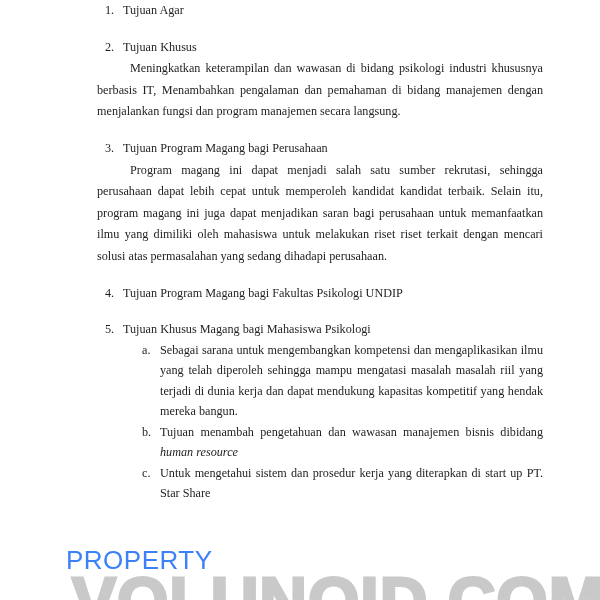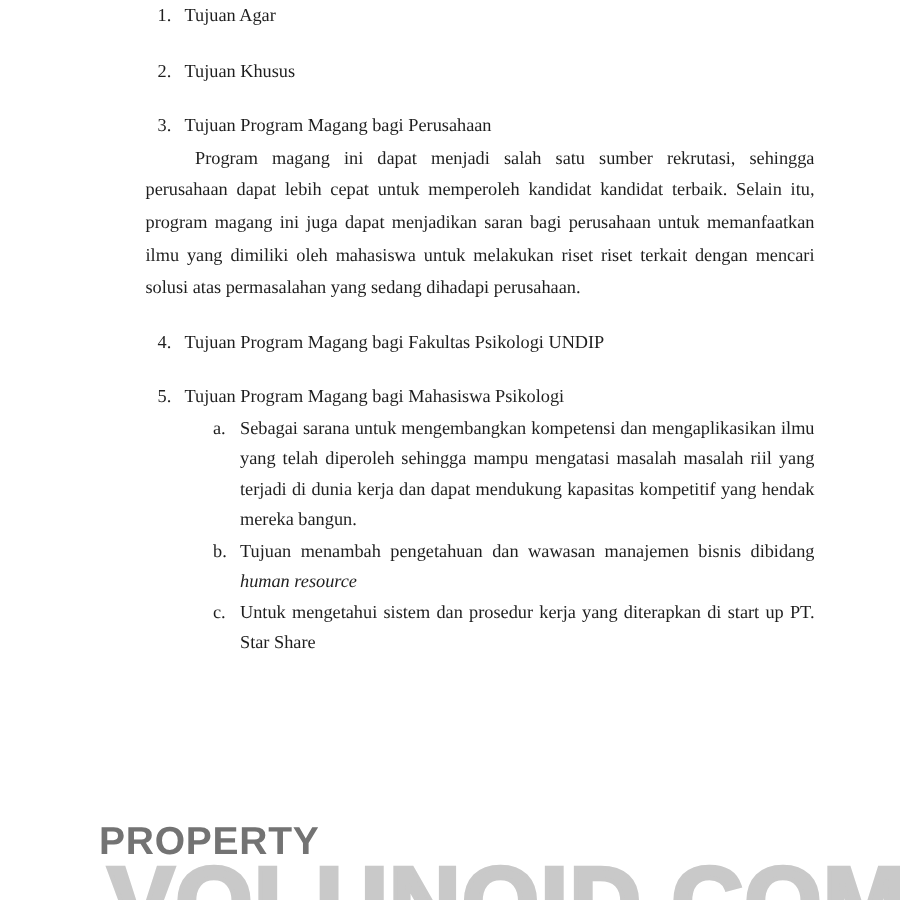--- a/index.html
+++ b/index.html
@@ -39,24 +39,24 @@
   .sub { display: flex; margin-left: 45px; }
   .sub .letter { flex: none; width: 18px; }
   .sub .stext { flex: 1; text-align: justify; }
   .stext .ital { font-style: italic; }
   .wm-property {
     position: absolute;
     left: 66px;
     top: 547px;
     z-index: 1;
     font-family: "Liberation Sans", "DejaVu Sans", sans-serif;
-    font-weight: bold;
+    font-weight: normal;
     font-size: 26px;
     line-height: 1;
-    color: #737373;
+    color: #3b82f6;
     letter-spacing: 0.5px;
   }
   .wm-bottom {
     position: absolute;
     left: 72px;
     top: 568px;
     z-index: 1;
     font-family: "Liberation Sans", "DejaVu Sans", sans-serif;
     font-weight: bold;
     font-size: 66px;
@@ -81,38 +81,39 @@
         <div class="heading">
           <span class="num">1.</span>
           <span class="title">Tujuan Agar</span>
         </div>
       </div>
       <div class="item">
         <div class="heading">
           <span class="num">2.</span>
           <span class="title">Tujuan Khusus</span>
         </div>
+        <p class="para">Meningkatkan keterampilan dan wawasan di bidang psikologi industri khususnya berbasis IT, Menambahkan pengalaman dan pemahaman di bidang manajemen dengan menjalankan fungsi dan program manajemen secara langsung.</p>
       </div>
       <div class="item">
         <div class="heading">
           <span class="num">3.</span>
           <span class="title">Tujuan Program Magang bagi Perusahaan</span>
         </div>
         <p class="para">Program magang ini dapat menjadi salah satu sumber rekrutasi, sehingga perusahaan dapat lebih cepat untuk memperoleh kandidat kandidat terbaik. Selain itu, program magang ini juga dapat menjadikan saran bagi perusahaan untuk memanfaatkan ilmu yang dimiliki oleh mahasiswa untuk melakukan riset riset terkait dengan mencari solusi atas permasalahan yang sedang dihadapi perusahaan.</p>
       </div>
       <div class="item">
         <div class="heading">
           <span class="num">4.</span>
           <span class="title">Tujuan Program Magang bagi Fakultas Psikologi UNDIP</span>
         </div>
       </div>
       <div class="item compact">
         <div class="heading">
           <span class="num">5.</span>
-          <span class="title">Tujuan Program Magang bagi Mahasiswa Psikologi</span>
+          <span class="title">Tujuan Khusus Magang bagi Mahasiswa Psikologi</span>
         </div>
         <div class="sub">
           <span class="letter">a.</span>
           <span class="stext"><span>Sebagai sarana untuk mengembangkan kompetensi dan mengaplikasikan ilmu yang telah diperoleh sehingga mampu mengatasi masalah masalah riil yang terjadi di dunia kerja dan dapat mendukung kapasitas kompetitif yang hendak mereka bangun.</span></span>
         </div>
         <div class="sub">
           <span class="letter">b.</span>
           <span class="stext"><span>Tujuan menambah pengetahuan dan wawasan manajemen bisnis dibidang</span> <span class="ital">human resource</span></span>
         </div>
         <div class="sub">

